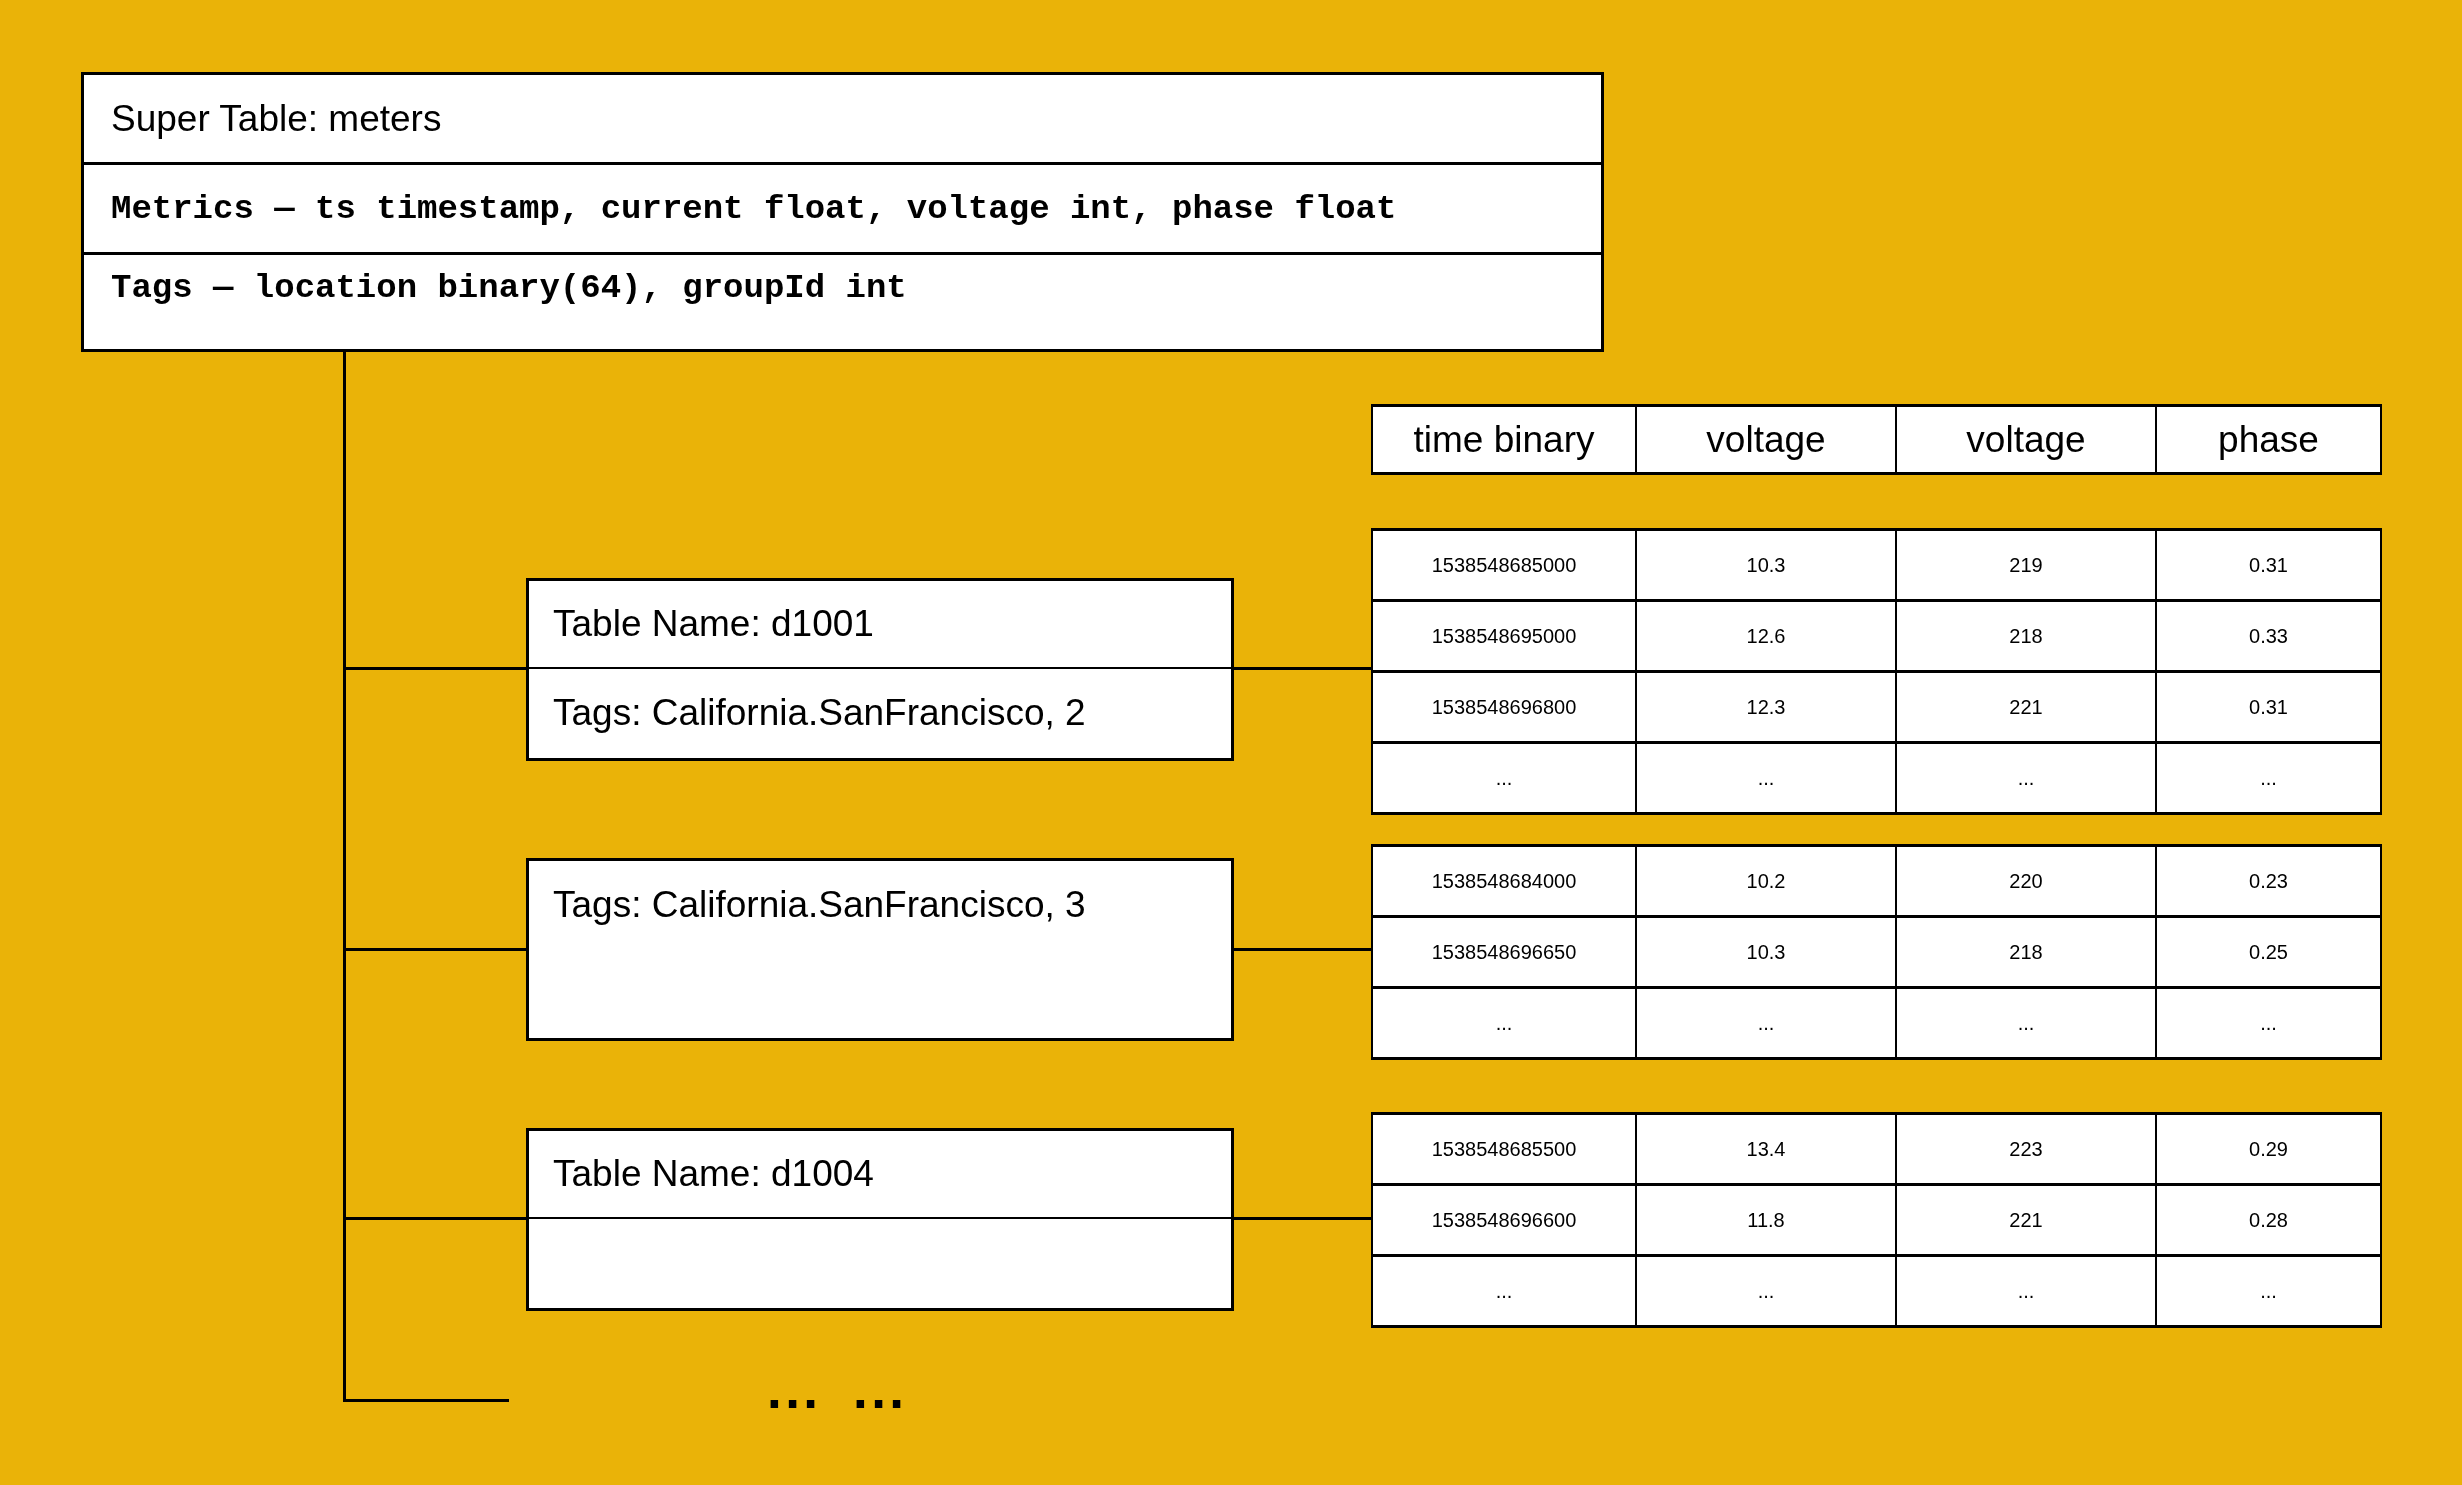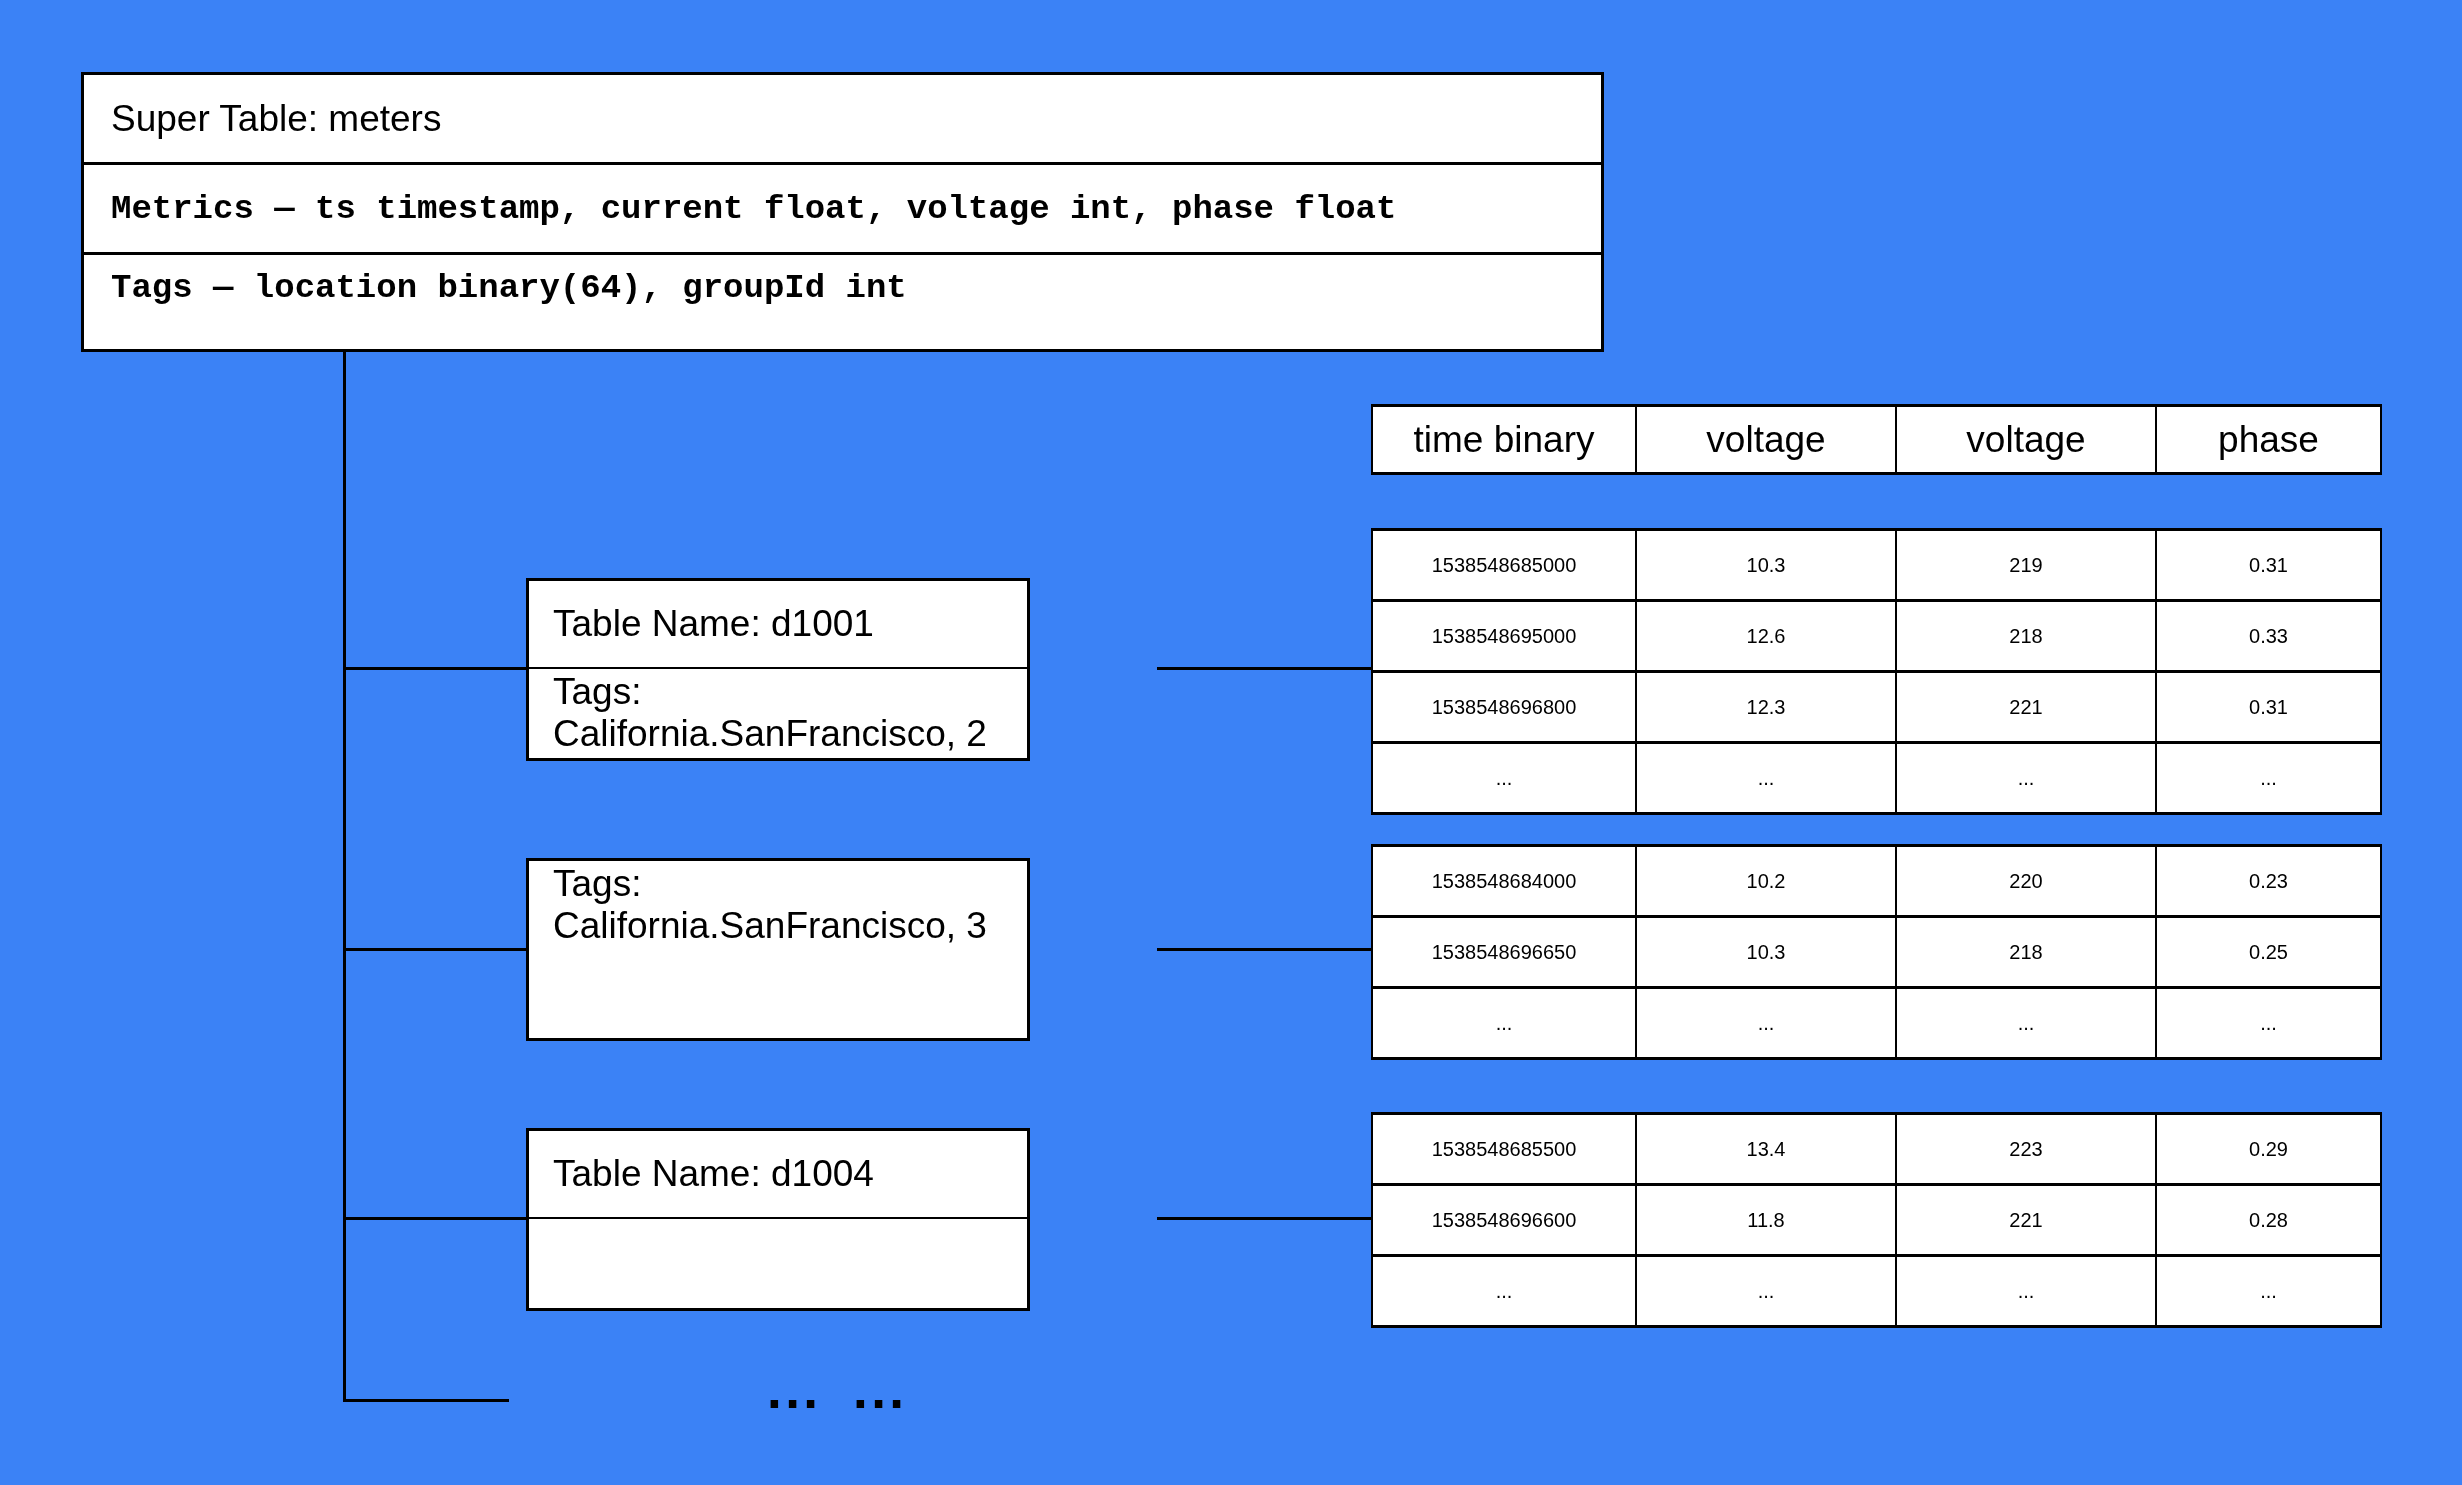--- a/index.html
+++ b/index.html
@@ -1,20 +1,20 @@
 <!DOCTYPE html>
 <html style="font-size:13.6px"><head>
 <meta charset="utf-8">
 <style>
   html, body { margin: 0; padding: 0; background: #ffffff; }
   #stage {
     position: relative;
     width: 2462px;
     height: 1486px;
-    background: #3b82f6;
+    background: #eab308;
     color: #000000;
     font-family: "Liberation Sans", sans-serif;
     overflow: hidden;
   }
 
   
   .supertable {
     position: absolute;
     left: 81px; top: 72px;
     width: 1523px; height: 280px;
@@ -43,21 +43,21 @@
   }
   .st-mono.last { height: 66px; border-bottom: none; }
 
   
   .line { position: absolute; background: #000000; }
 
   
   .subbox {
     position: absolute;
     left: 526px;
-    width: 504px; height: 183px;
+    width: 708px; height: 183px;
     border: 3.4px solid #000;
     box-sizing: border-box;
     background: #fff;
     font-size: 37px;
   }
   .sb-row {
     display: flex;
     align-items: center;
     padding-left: 24px;
     box-sizing: border-box;

